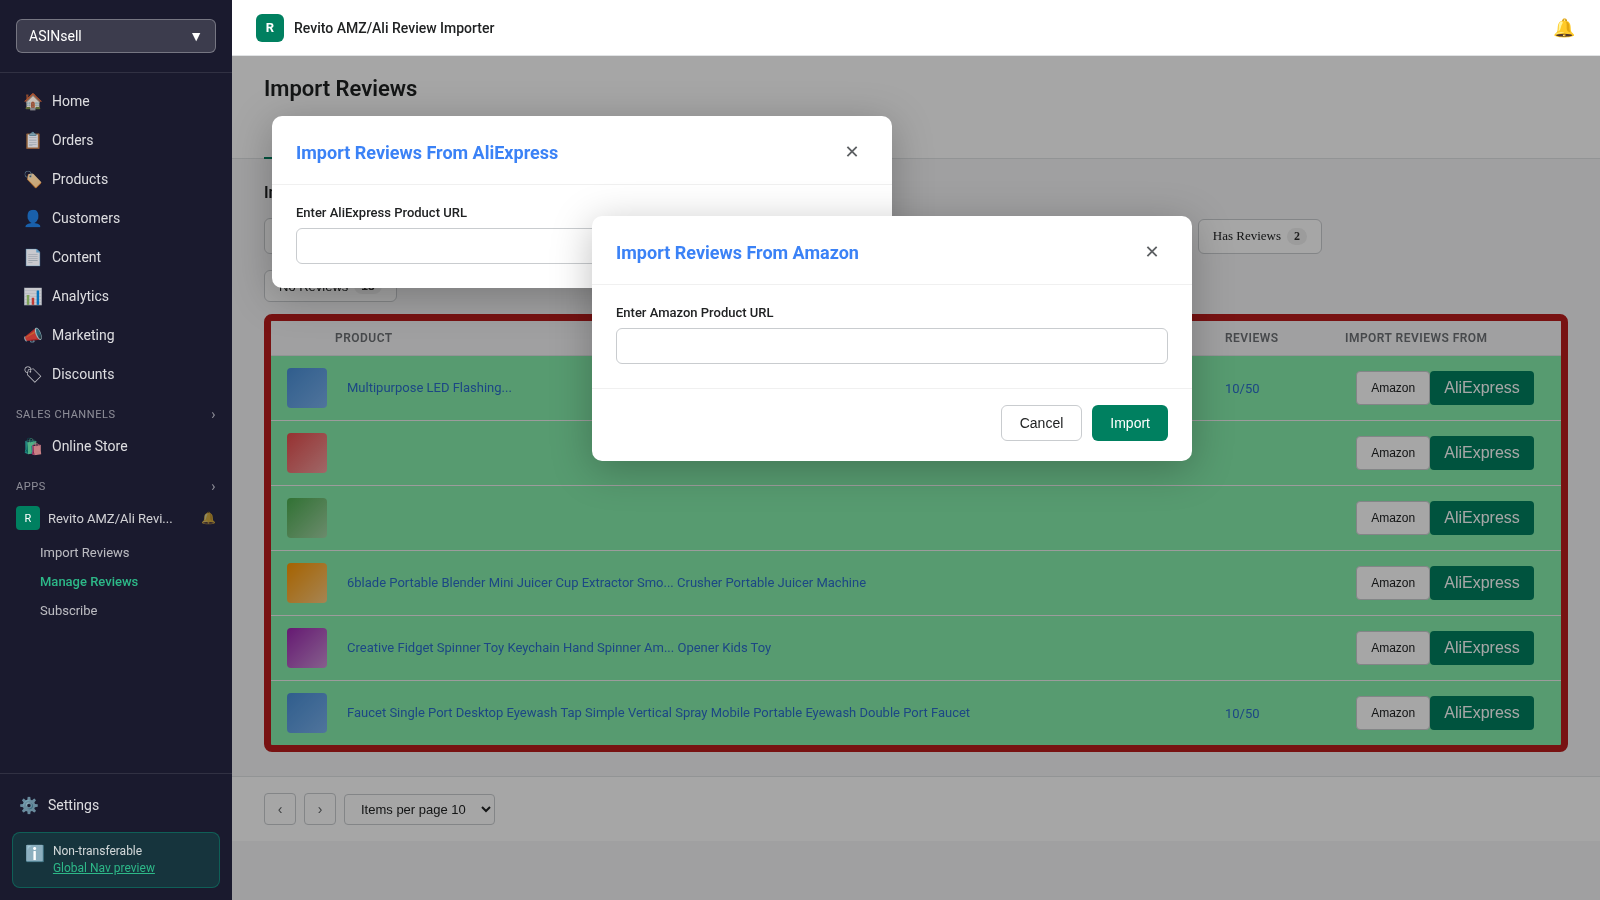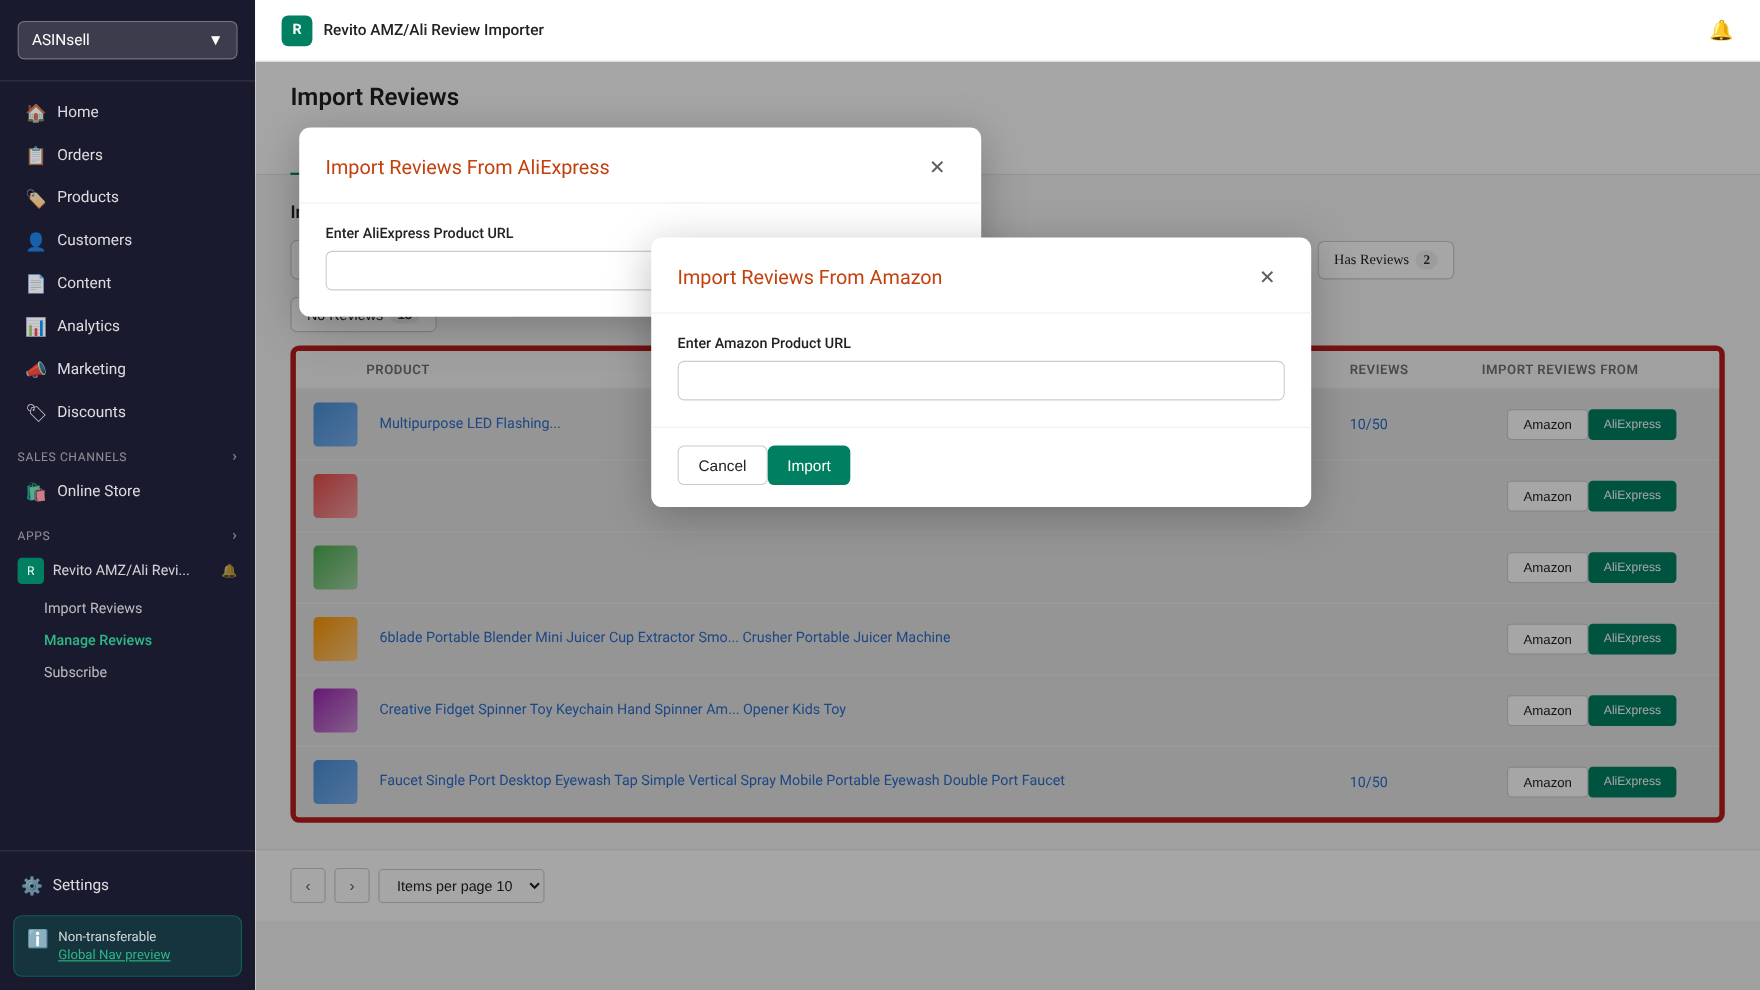--- a/index.html
+++ b/index.html
@@ -266,21 +266,21 @@
       background: #fff;
       font-size: 13px;
       color: #202223;
       cursor: pointer;
       display: flex;
       align-items: center;
       gap: 6px;
     }
 
     
-    .products-table { width: 100%; background: #e5e5e5; border-radius: 8px; overflow: hidden; border: 5px solid #b91c1c; }
+    .products-table { width: 100%; background: #86efac; border-radius: 8px; overflow: hidden; border: 7px solid #b91c1c; }
     .table-header {
       display: grid;
       grid-template-columns: 48px 1fr 120px 200px;
       background: #f6f6f7;
       padding: 10px 16px;
       border-bottom: 1px solid #e1e3e5;
       font-size: 12px;
       font-weight: 600;
       color: #6d7175;
       text-transform: uppercase;
@@ -312,21 +312,21 @@
       font-size: 12px;
       color: #202223;
       cursor: pointer;
     }
     .btn-aliexpress {
       padding: 8px 14px;
       border: none;
       border-radius: 4px;
       background: #008060;
       color: #fff;
-      font-size: 11px;
+      font-size: 16px;
       cursor: pointer;
     }
 
     
     .pagination {
       display: flex;
       align-items: center;
       gap: 8px;
       padding: 16px 32px;
       background: #fff;
@@ -382,21 +382,21 @@
       left: 360px;
       width: 600px;
     }
     .modal-header {
       display: flex;
       align-items: center;
       justify-content: space-between;
       padding: 20px 24px 16px;
       border-bottom: 1px solid #f0f0f0;
     }
-    .modal-title { font-size: 18px; font-weight: 400; color: #c2410c; }
+    .modal-title { font-size: 18px; font-weight: 700; color: #3b82f6; }
     .modal-close {
       width: 32px;
       height: 32px;
       border-radius: 50%;
       border: none;
       background: transparent;
       display: flex;
       align-items: center;
       justify-content: center;
       cursor: pointer;
@@ -410,20 +410,22 @@
       padding: 9px 12px;
       border: 1px solid #c9cccf;
       border-radius: 6px;
       font-size: 14px;
       background: #fff;
       color: #202223;
       outline: none;
     }
     .modal-footer {
       display: flex;
+      justify-content: flex-end;
+      gap: 10px;
       padding: 16px 24px 20px;
       border-top: 1px solid #f0f0f0;
     }
     .btn-cancel {
       padding: 9px 18px;
       border: 1px solid #c9cccf;
       border-radius: 6px;
       background: #fff;
       font-size: 14px;
       color: #202223;

